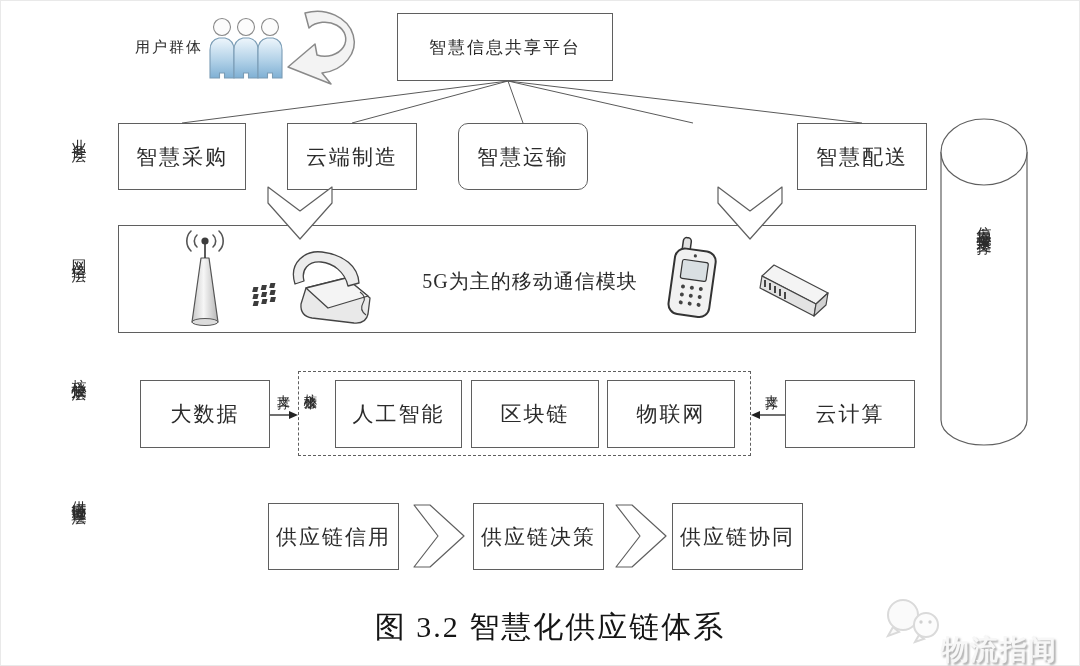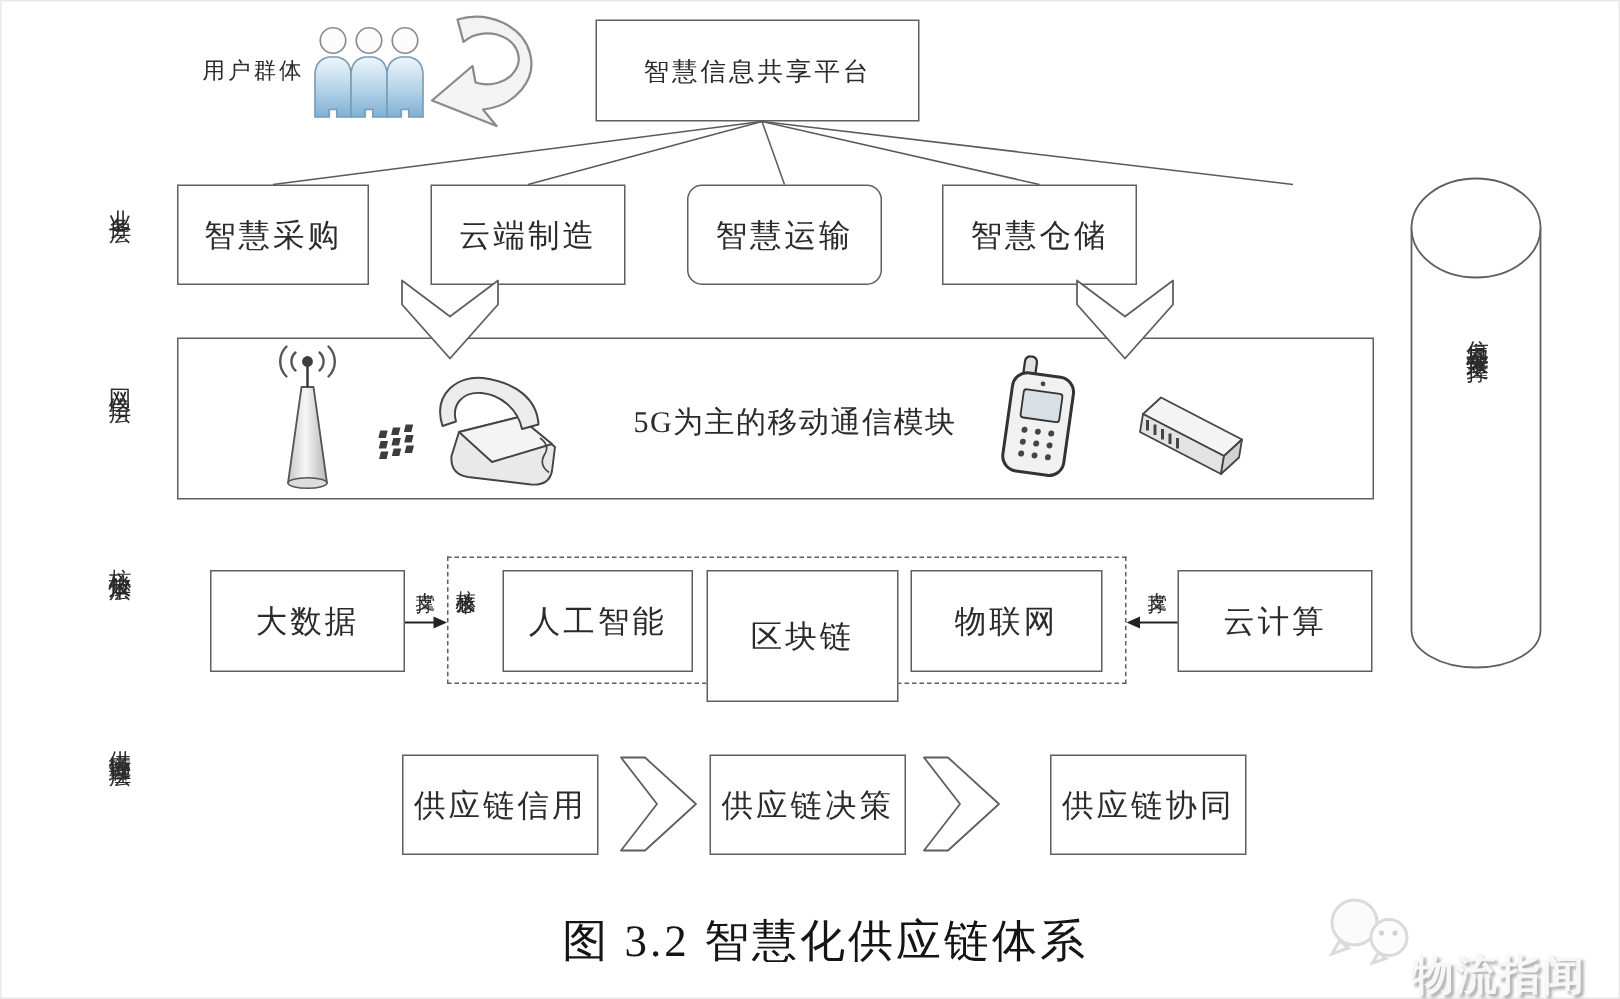--- a/index.html
+++ b/index.html
@@ -35,34 +35,34 @@
 </head>
 <body>
 
 <div id="stage">
 
   <div class="box" style="left:397px;top:13px;width:216px;height:68px;font-size:17px;">智慧信息共享平台</div>
 
   <div class="box" style="left:118px;top:123px;width:128px;height:67px;">智慧采购</div>
   <div class="box" style="left:287px;top:123px;width:130px;height:67px;">云端制造</div>
   <div class="box" style="left:458px;top:123px;width:130px;height:67px;border-radius:10px;">智慧运输</div>
-  <div class="box" style="left:628px;top:123px;width:130px;height:67px;">智慧仓储</div>
+  <div class="box" style="left:797px;top:123px;width:130px;height:67px;">智慧配送</div>
 
   <div class="box" style="left:118px;top:225px;width:798px;height:108px;"></div>
 
   <div class="box" style="left:140px;top:380px;width:130px;height:68px;">大数据</div>
   <div class="dashedbox" style="left:298px;top:371px;width:453px;height:85px;"></div>
   <div class="box" style="left:335px;top:380px;width:127px;height:68px;">人工智能</div>
-  <div class="box" style="left:471px;top:380px;width:128px;height:88px;">区块链</div>
+  <div class="box" style="left:471px;top:380px;width:128px;height:68px;">区块链</div>
   <div class="box" style="left:607px;top:380px;width:128px;height:68px;">物联网</div>
   <div class="box" style="left:785px;top:380px;width:130px;height:68px;">云计算</div>
 
   <div class="box" style="left:473px;top:503px;width:131px;height:67px;">供应链决策</div>
   <div class="box" style="left:268px;top:503px;width:131px;height:67px;">供应链信用</div>
-  <div class="box" style="left:672px;top:503px;width:131px;height:67px;margin-left:28px;">供应链协同</div>
+  <div class="box" style="left:672px;top:503px;width:131px;height:67px;">供应链协同</div>
 
   <svg id="diagram-svg" width="1080" height="666" viewBox="0 0 1080 666">
     <defs>
       <linearGradient id="personGrad" x1="0" y1="0" x2="0" y2="1">
         <stop offset="0%" stop-color="#eef6fc"></stop>
         <stop offset="55%" stop-color="#b3d2e8"></stop>
         <stop offset="100%" stop-color="#7fb0d4"></stop>
       </linearGradient>
       <linearGradient id="metalGrad" x1="0" y1="0" x2="1" y2="0">
         <stop offset="0%" stop-color="#c9c9c9"></stop>

